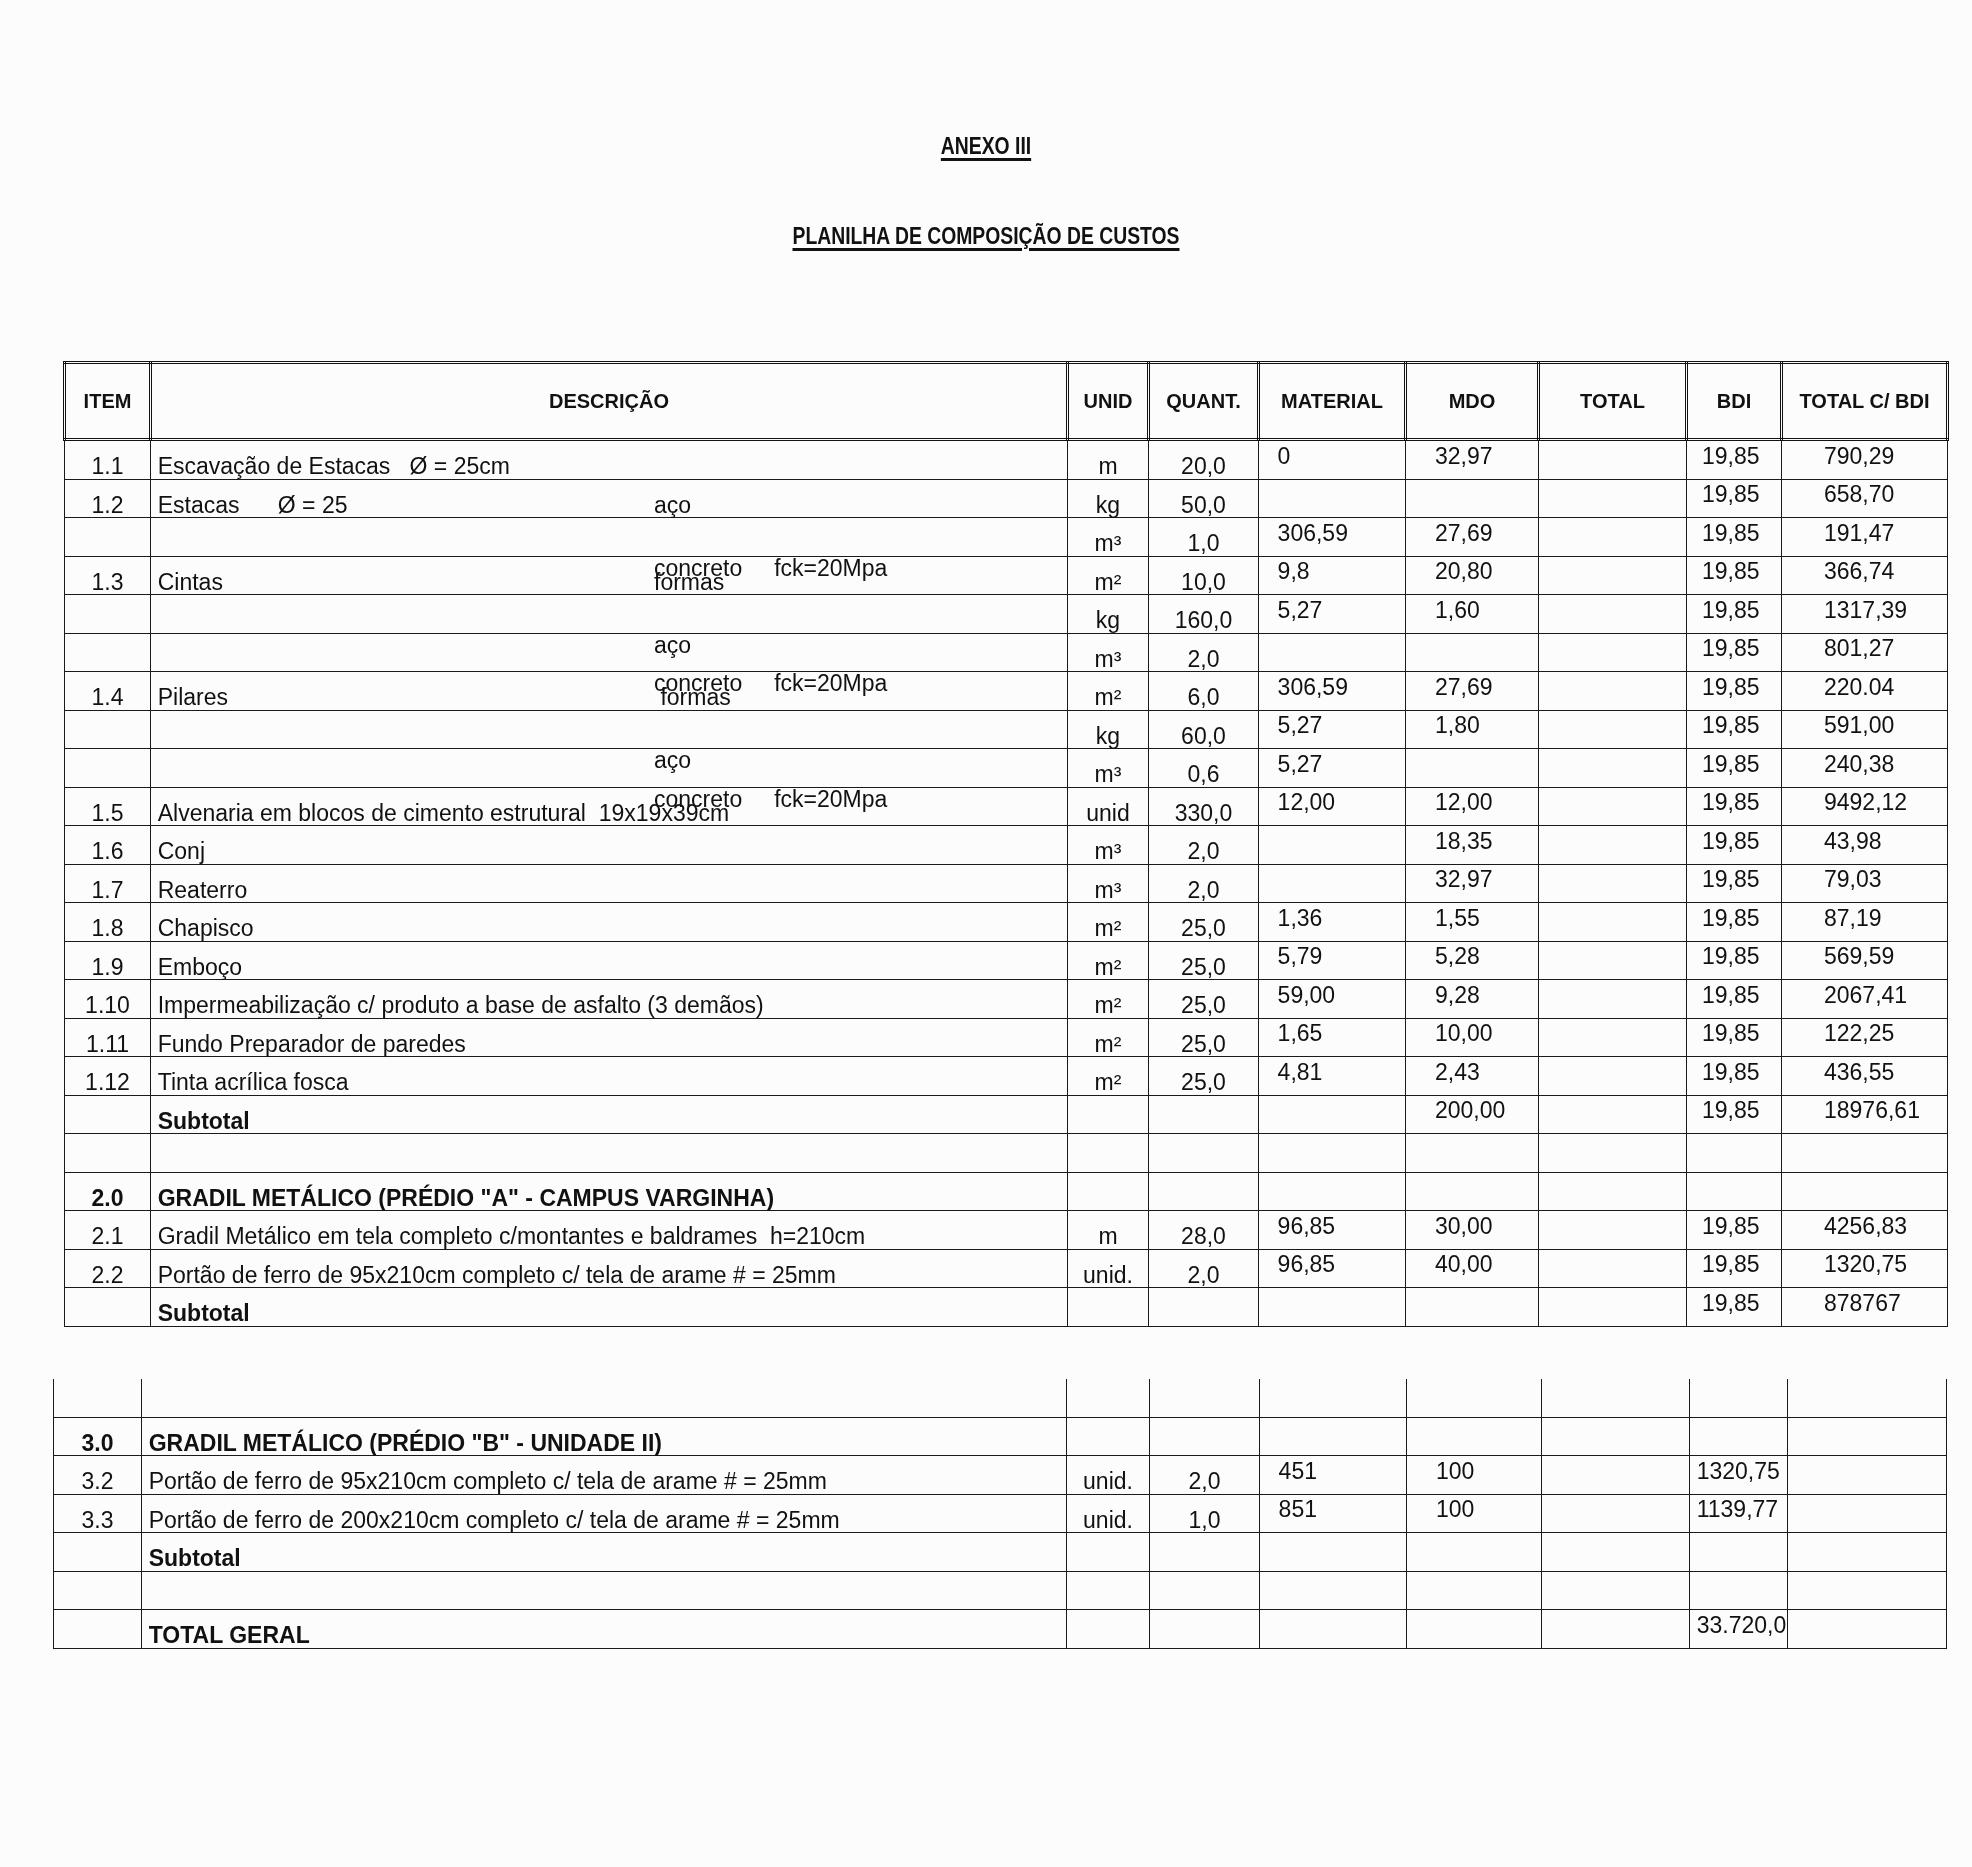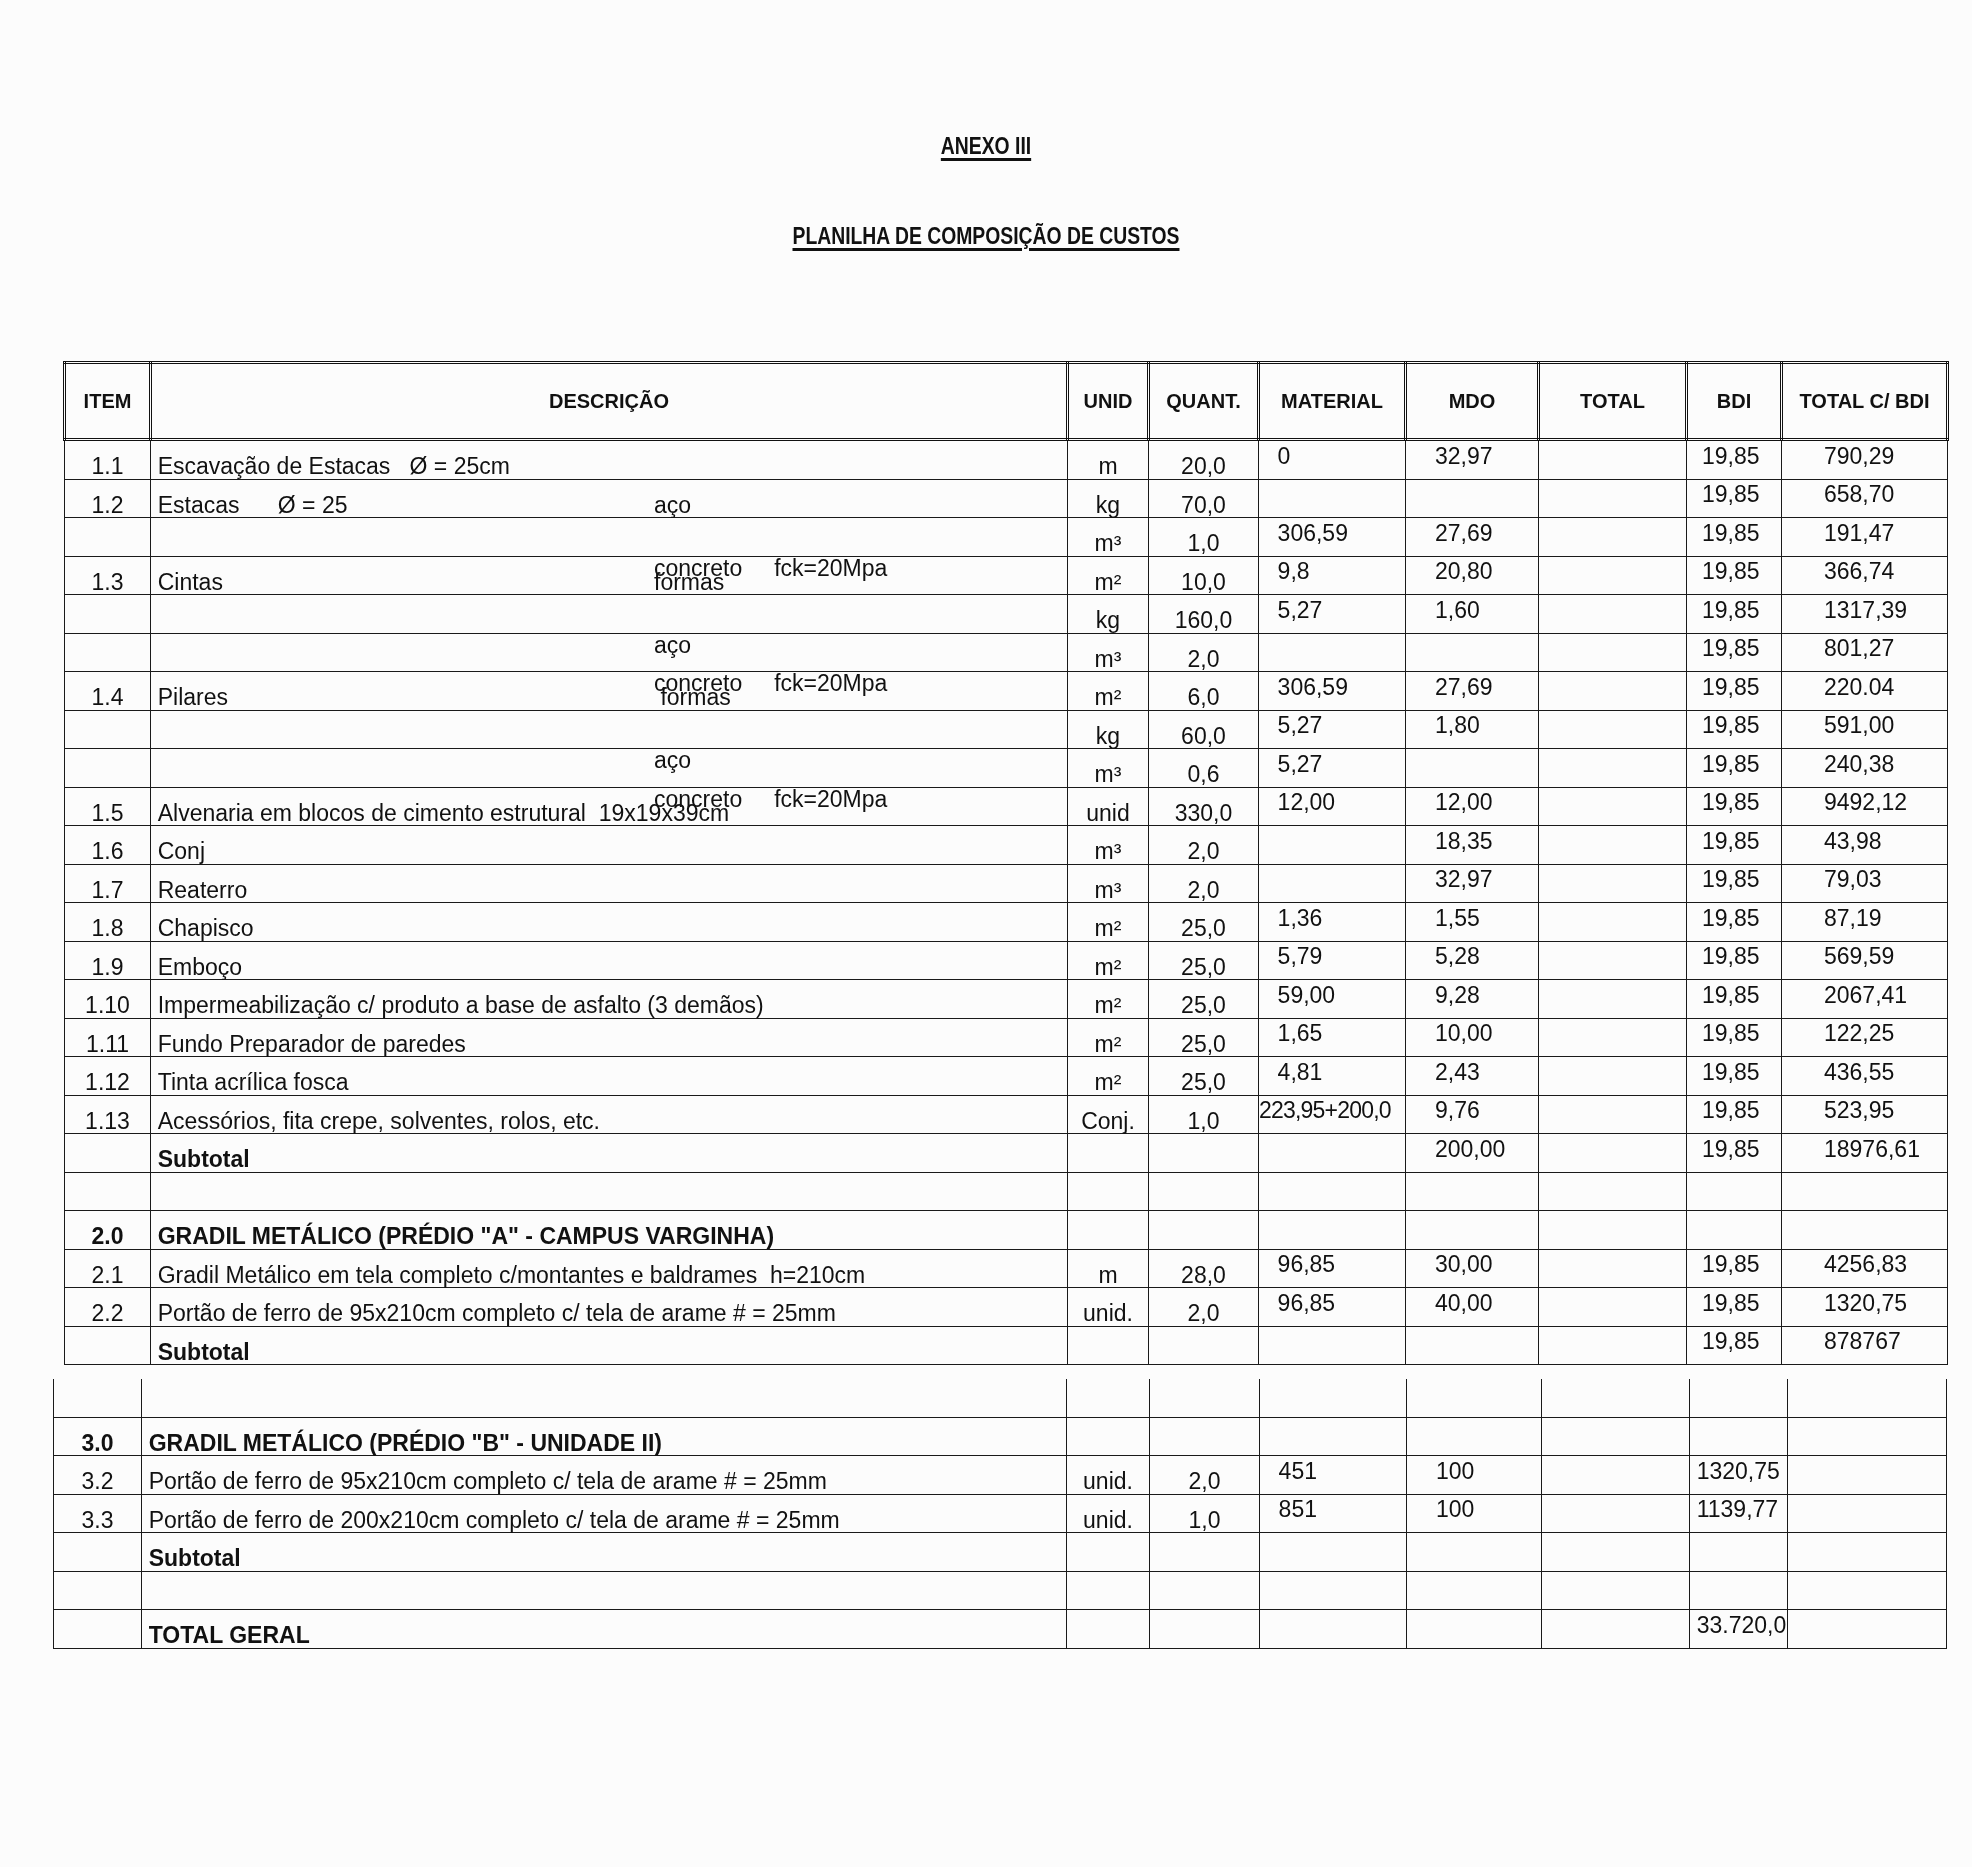--- a/index.html
+++ b/index.html
@@ -59,21 +59,21 @@
         <td class="num" style="padding-left: 18.6px;">0</td>
         <td class="num" style="padding-left: 29px;">32,97</td>
         <td class="num" style="padding-left: 6.7px;"></td>
         <td class="num" style="padding-left: 15px;">19,85</td>
         <td class="num" style="padding-left: 42px;">790,29</td>
       </tr>
       <tr>
         <td class="c">1.2</td>
         <td style="position: relative;"><span style="white-space: pre;">Estacas      Ø = 25</span><span style="position: absolute; left: 503px; white-space: pre;">aço</span></td>
         <td class="c">kg</td>
-        <td class="c">70,0</td>
+        <td class="c">50,0</td>
         <td class="num" style="padding-left: 18.6px;"></td>
         <td class="num" style="padding-left: 29px;"></td>
         <td class="num" style="padding-left: 6.7px;"></td>
         <td class="num" style="padding-left: 15px;">19,85</td>
         <td class="num" style="padding-left: 42px;">658,70</td>
       </tr>
       <tr>
         <td class="c"></td>
         <td style="position: relative;"><span style="white-space: pre;"></span><span style="position: absolute; left: 503px; white-space: pre;">concreto     fck=20Mpa</span></td>
         <td class="c">m³</td>
@@ -230,31 +230,20 @@
       <tr>
         <td class="c">1.12</td>
         <td><span style="white-space: pre;">Tinta acrílica fosca</span></td>
         <td class="c">m²</td>
         <td class="c">25,0</td>
         <td class="num" style="padding-left: 18.6px;">4,81</td>
         <td class="num" style="padding-left: 29px;">2,43</td>
         <td class="num" style="padding-left: 6.7px;"></td>
         <td class="num" style="padding-left: 15px;">19,85</td>
         <td class="num" style="padding-left: 42px;">436,55</td>
-      </tr>
-      <tr>
-        <td class="c">1.13</td>
-        <td><span style="white-space: pre;">Acessórios, fita crepe, solventes, rolos, etc.</span></td>
-        <td class="c">Conj.</td>
-        <td class="c">1,0</td>
-        <td class="num" style="padding-left: 0px; letter-spacing: -0.8px;">223,95+200,0</td>
-        <td class="num" style="padding-left: 29px;">9,76</td>
-        <td class="num" style="padding-left: 6.7px;"></td>
-        <td class="num" style="padding-left: 15px;">19,85</td>
-        <td class="num" style="padding-left: 42px;">523,95</td>
       </tr>
       <tr>
         <td class="c bold"></td>
         <td class="bold"><span style="white-space: pre;">Subtotal</span></td>
         <td class="c"></td>
         <td class="c"></td>
         <td class="num" style="padding-left: 18.6px;"></td>
         <td class="num" style="padding-left: 29px;">200,00</td>
         <td class="num" style="padding-left: 6.7px;"></td>
         <td class="num" style="padding-left: 15px;">19,85</td>

